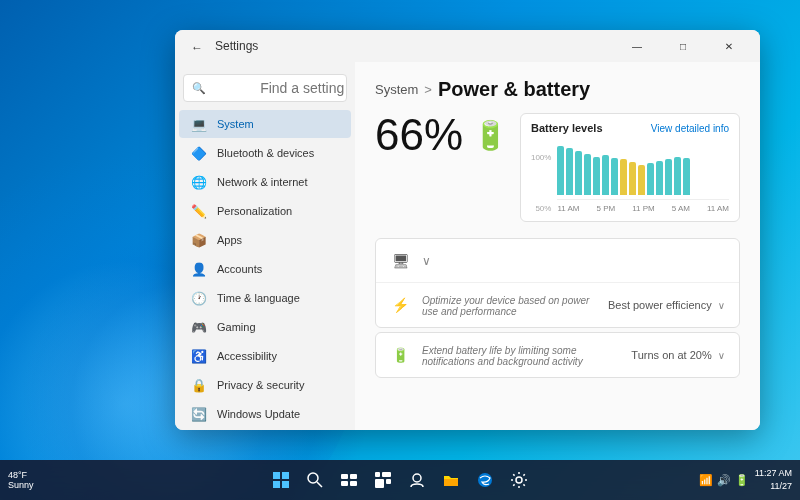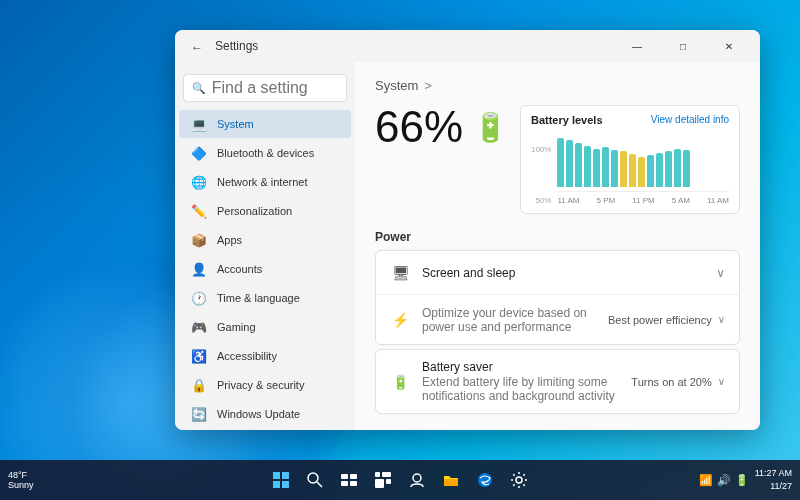--- a/index.html
+++ b/index.html
@@ -176,24 +176,25 @@
       border: 1px solid #ddd;
       border-radius: 4px;
       display: flex;
       align-items: center;
       padding: 0 8px;
       gap: 6px;
     }
     .search-box input {
       border: none;
       background: transparent;
-      font-size: 16px;
+      font-size: 14px;
       outline: none;
       flex: 1;
       color: #555;
+      text-align: center;
     }
     .search-icon-small { color: #888; font-size: 11px; }
 
     .sidebar-item {
       display: flex;
       align-items: center;
       gap: 10px;
       padding: 6px 12px;
       cursor: pointer;
       border-radius: 4px;
@@ -267,21 +268,21 @@
     .battery-chart {
       flex: 1;
       background: white;
       border-radius: 6px;
       padding: 8px 10px;
       border: 1px solid #e0e0e0;
     }
     .chart-header {
       display: flex;
       justify-content: space-between;
-      align-items: flex-start;
+      align-items: center;
       margin-bottom: 6px;
     }
     .chart-title { font-size: 11px; font-weight: 600; color: #222; }
     .chart-link { font-size: 10px; color: #0078d4; cursor: pointer; }
 
     .chart-area {
       display: flex;
       align-items: flex-end;
       gap: 2px;
       height: 60px;
@@ -343,21 +344,21 @@
       display: flex;
       align-items: center;
       justify-content: center;
       font-size: 14px;
       color: #555;
       margin-right: 10px;
       flex-shrink: 0;
     }
     .row-text { flex: 1; }
     .row-label { font-size: 12px; color: #222; font-weight: 500; }
-    .row-desc { font-size: 12px; color: #777; margin-top: 1px; }
+    .row-desc { font-size: 10px; color: #777; margin-top: 1px; font-style: italic; }
     .row-control {
       display: flex;
       align-items: center;
       gap: 6px;
       font-size: 11px;
       color: #555;
     }
     .dropdown-arrow { color: #888; font-size: 10px; }
     .chevron-down { color: #888; font-size: 12px; }
     .row-value { font-size: 11px; color: #555; }
@@ -435,20 +436,21 @@
           <span class="sidebar-item-icon blue">🔄</span>
           <span>Windows Update</span>
         </div>
       </div>
 
       <div class="main-content">
 
         <div class="page-title">
           <span>System</span>
           <span class="arrow">&gt;</span>
+          <span class="current">Power &amp; battery</span>
         </div>
 
         <div class="top-section">
           <div class="battery-percent">
             <span class="battery-number">66%</span>
             <span class="battery-icon-large">🔋</span>
           </div>
 
           <div class="battery-chart">
             <div class="chart-header">
@@ -484,48 +486,43 @@
                   <span class="chart-label">5 PM</span>
                   <span class="chart-label">11 PM</span>
                   <span class="chart-label">5 AM</span>
                   <span class="chart-label">11 AM</span>
                 </div>
               </div>
             </div>
           </div>
         </div>
 
-        <div class="section-title">Power</div>
         <div class="settings-row">
           <div class="settings-row-item">
             <div class="row-icon">🖥</div>
-            <div class="row-text">
-              <div class="row-label">Screen and sleep</div>
-            </div>
             <div class="row-control">
               <span class="chevron-down">∨</span>
             </div>
           </div>
           <div class="settings-row-item">
             <div class="row-icon">⚡</div>
             <div class="row-text">
               <div class="row-desc">Optimize your device based on power use and performance</div>
             </div>
             <div class="row-control">
               <span class="row-value">Best power efficiency</span>
               <span class="dropdown-arrow">∨</span>
             </div>
           </div>
         </div>
 
         <div class="settings-row">
           <div class="settings-row-item">
             <div class="row-icon">🔋</div>
             <div class="row-text">
-              <div class="row-label">Battery saver</div>
               <div class="row-desc">Extend battery life by limiting some notifications and background activity</div>
             </div>
             <div class="row-control">
               <span class="row-value">Turns on at 20%</span>
               <span class="dropdown-arrow">∨</span>
             </div>
           </div>
 
         </div>
 

